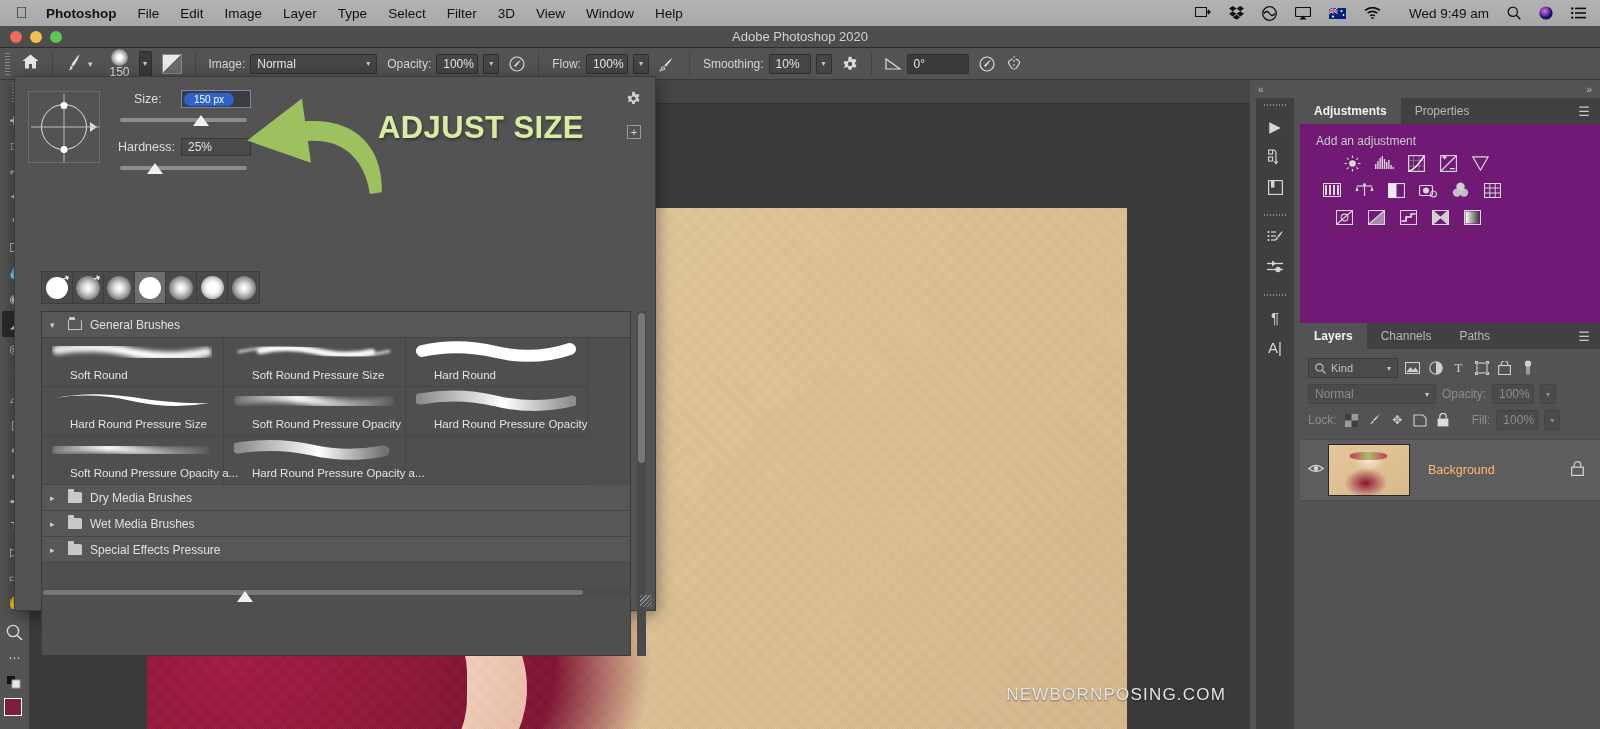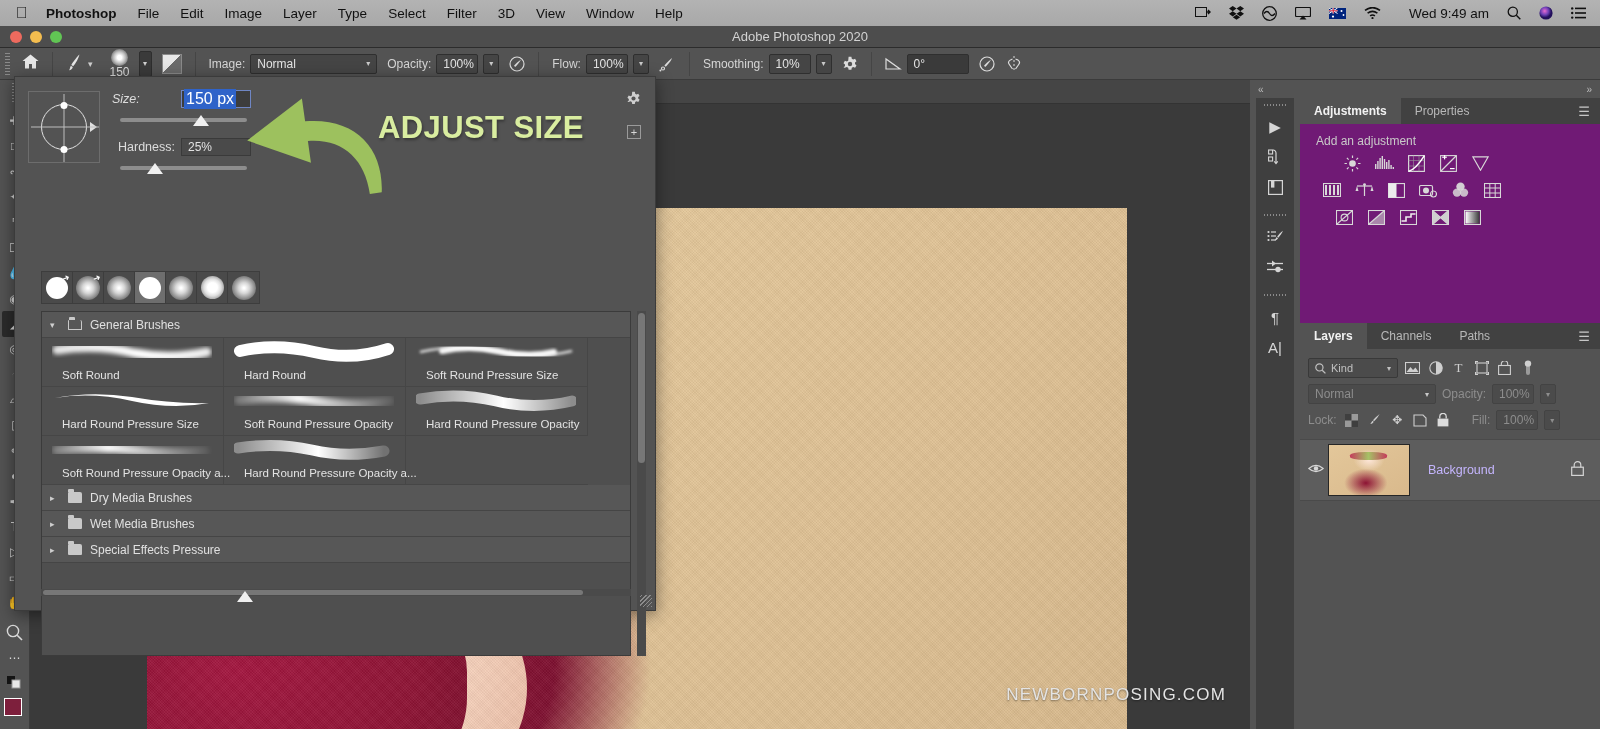--- a/index.html
+++ b/index.html
@@ -207,21 +207,21 @@
   .bp-circle::before { left:50%; top:-11px; width:1px; height:68px; transform:translateX(-50%);}
   .bp-circle::after { top:50%; left:-11px; height:1px; width:68px; transform:translateY(-50%);}
   .bp-node { position:absolute; width:7px;height:7px;border-radius:50%;background:#fff; left:50%; transform:translateX(-50%);}
   .bp-arrowhead { position:absolute; right:-11px; top:50%; transform:translateY(-50%);
     width:0;height:0;border-left:7px solid #e0e0e0;border-top:5px solid transparent;border-bottom:5px solid transparent;}
   .bp-lbl { position:absolute; color:#dcdcdc; font-size:12.5px; }
   .bp-input {
     position:absolute; height:18px; border:1px solid #6f86c4; background:#3d3d3d;
     display:flex; align-items:center; padding:0 2px;
   }
-  .bp-input .sel { background:#2f63c9; color:#ffffff; font-size:16px; padding:1px 2px; }
+  .bp-input .sel { background:#2f63c9; color:#ffffff; font-size:10px; padding:1px 10px;border-radius:8px; }
   .bp-plain {
     position:absolute; height:18px; background:#4a4a4a; border:1px solid #3a3a3a;
     display:flex; align-items:center; padding:0 6px; color:#e2e2e2; font-size:12px;
   }
   .bp-track { position:absolute; height:4px; background:#8d8d8d; border-radius:2px;}
   .bp-knob { position:absolute; width:0;height:0;
     border-left:8px solid transparent; border-right:8px solid transparent; border-bottom:11px solid #f0f0f0;}
   .bp-gear { position:absolute; right:14px; top:14px; color:#cfcfcf; font-size:14px;}
   .bp-plus { position:absolute; right:14px; top:48px; width:14px;height:14px;border:1px solid #9a9a9a;
     color:#d8d8d8; font-size:11px; display:flex; align-items:center; justify-content:center;}
@@ -243,21 +243,21 @@
     border-bottom:1px solid #454545; color:#e0e0e0; font-size:12px;}
   .grp-row .tw { font-size:9px; color:#cfcfcf; width:10px; }
   .folder { width:14px; height:11px; background:#c9c9c9; border-radius:1px 2px 1px 1px; position:relative;}
   .folder::before{content:"";position:absolute;left:0;top:-3px;width:6px;height:3px;background:#c9c9c9;border-radius:1px 1px 0 0;}
   .folder.open { background:transparent; border:1.4px solid #c9c9c9; border-top:none; height:10px;}
   .folder.open::before{background:#c9c9c9;}
   .bcells { display:flex; flex-wrap:wrap; }
   .bcell { width:182px; height:49px; border-right:1px solid #464646; border-bottom:1px solid #464646;
     position:relative; padding-left:10px; }
   .bcell .strokewrap { position:absolute; left:10px; top:3px; width:160px; height:22px; }
-  .bcell .nm { position:absolute; left:20px; bottom:5px; color:#e3e3e3; font-size:11.5px; white-space:nowrap;}
+  .bcell .nm { position:absolute; left:28px; bottom:5px; color:#e3e3e3; font-size:11.5px; white-space:nowrap;}
   .bcell.empty { border-right:none; }
 
   .bp-scroll { position:absolute; right:9px; top:234px; width:9px; height:345px; background:#4a4a4a;}
   .bp-scroll .thumbv { position:absolute; left:1px; top:2px; width:7px; height:150px; background:#777; border-radius:4px;}
   .bp-hscroll { position:absolute; left:26px; bottom:14px; width:590px; height:7px; background:#4a4a4a;}
   .bp-hscroll .thumbh { position:absolute; left:2px; top:1px; width:540px; height:5px; background:#777; border-radius:3px;}
   .bp-knob-bottom { position:absolute; left:196px; bottom:-6px; width:0;height:0;
     border-left:8px solid transparent;border-right:8px solid transparent;border-bottom:11px solid #f0f0f0;}
   .bp-resize { position:absolute; right:3px; bottom:3px; width:12px; height:12px;
     background-image: repeating-linear-gradient(-45deg,#8c8c8c 0 1px, transparent 1px 3px);}
@@ -863,42 +863,42 @@
       <div class="layer-item" style="margin-top:6px; position:relative;">
         <span class="eye-ic">
           <svg width="16" height="11" viewBox="0 0 16 11">
               <path d="M0.8 5.5 Q8 -0.8 15.2 5.5 Q8 11.8 0.8 5.5 Z" fill="none" stroke="#d8d8d8" stroke-width="1.1"></path>
               <circle cx="8" cy="5.5" r="2.2" fill="#d8d8d8"></circle>
             </svg>
         </span>
         <span class="thumb">
           <span class="mini-crown"></span>
         </span>
-        <span style="margin-left:18px;color:#c4b5fd;font-size:12.5px;">Background</span>
+        <span style="margin-left:18px;color:#fdba74;font-size:12.5px;">Background</span>
         <span style="margin-left:auto;margin-right:16px;">
           <svg width="13" height="15" viewBox="0 0 13 15">
               <rect x="0.7" y="6.2" width="11.6" height="8.2" fill="none" stroke="#d4d4d4" stroke-width="1.2"></rect>
               <path d="M3.2 6.2 V4 a3.3 3.3 0 0 1 6.6 0 V6.2" fill="none" stroke="#d4d4d4" stroke-width="1.2"></path>
             </svg>
         </span>
       </div>
     </div>
   </div>
 
   <div class="brushpanel">
     <div class="bp-top">
       <div class="bp-thumbwell">
         <div class="bp-circle">
           <span class="bp-node" style="top:-3.5px;"></span>
           <span class="bp-node" style="bottom:-3.5px;"></span>
           <span class="bp-arrowhead"></span>
         </div>
       </div>
 
-      <span class="bp-lbl" style="left:97px; top:15px;font-style:italic;">Size:</span>
+      <span class="bp-lbl" style="left:119px; top:15px;">Size:</span>
       <div class="bp-input" style="left:166px; top:13px; width:70px;">
         <span class="sel">150 px</span>
       </div>
       <div class="bp-track" style="left:105px; top:41px; width:127px;"></div>
       <span class="bp-knob" style="left:178px; top:38px;"></span>
 
       <span class="bp-lbl" style="left:103px; top:63px;">Hardness:</span>
       <div class="bp-plain" style="left:166px; top:61px; width:70px;">25%</div>
       <div class="bp-track" style="left:105px; top:89px; width:127px;"></div>
       <span class="bp-knob" style="left:132px; top:86px;"></span>
@@ -961,38 +961,38 @@
                   </filter>
                 </defs>
                 <path d="M5 9 Q45 3 82 12 Q120 19 155 11" stroke="url(#s1)" stroke-width="9" fill="none" stroke-linecap="round" filter="url(#b1)"></path>
               </svg>
           </span>
           <span class="nm">Soft Round</span>
         </div>
         <div class="bcell">
           <span class="strokewrap">
             <svg width="160" height="22" viewBox="0 0 160 22">
-                <path d="M6 10 Q42 2 80 11 Q118 20 154 8" stroke="#ffffff" stroke-width="12" fill="none" stroke-linecap="round"></path>
-              </svg>
-          </span>
-          <span class="nm">Hard Round</span>
-        </div>
-        <div class="bcell">
-          <span class="strokewrap">
-            <svg width="160" height="22" viewBox="0 0 160 22">
                 <defs>
                   <filter id="b3">
                     <feGaussianBlur stdDeviation="1.5"></feGaussianBlur>
                   </filter>
                 </defs>
                 <path d="M4 11 Q45 2 82 11 Q118 19 156 10" stroke="#ffffff" stroke-width="1.8" fill="none" filter="url(#b3)"></path>
                 <path d="M26 10 Q52 4 82 10 Q112 17 138 11" stroke="#ffffff" stroke-width="6" fill="none" stroke-linecap="round" filter="url(#b3)" opacity="0.95"></path>
               </svg>
           </span>
           <span class="nm">Soft Round Pressure Size</span>
+        </div>
+        <div class="bcell">
+          <span class="strokewrap">
+            <svg width="160" height="22" viewBox="0 0 160 22">
+                <path d="M6 10 Q42 2 80 11 Q118 20 154 8" stroke="#ffffff" stroke-width="12" fill="none" stroke-linecap="round"></path>
+              </svg>
+          </span>
+          <span class="nm">Hard Round</span>
         </div>
         <div class="bcell">
           <span class="strokewrap">
             <svg width="160" height="22" viewBox="0 0 160 22">
                 <path d="M3 8 Q40 2 80 11 Q120 20 157 13 Q120 14 80 7 Q40 1 3 8 Z" fill="#ffffff"></path>
               </svg>
           </span>
           <span class="nm">Hard Round Pressure Size</span>
         </div>
         <div class="bcell">

